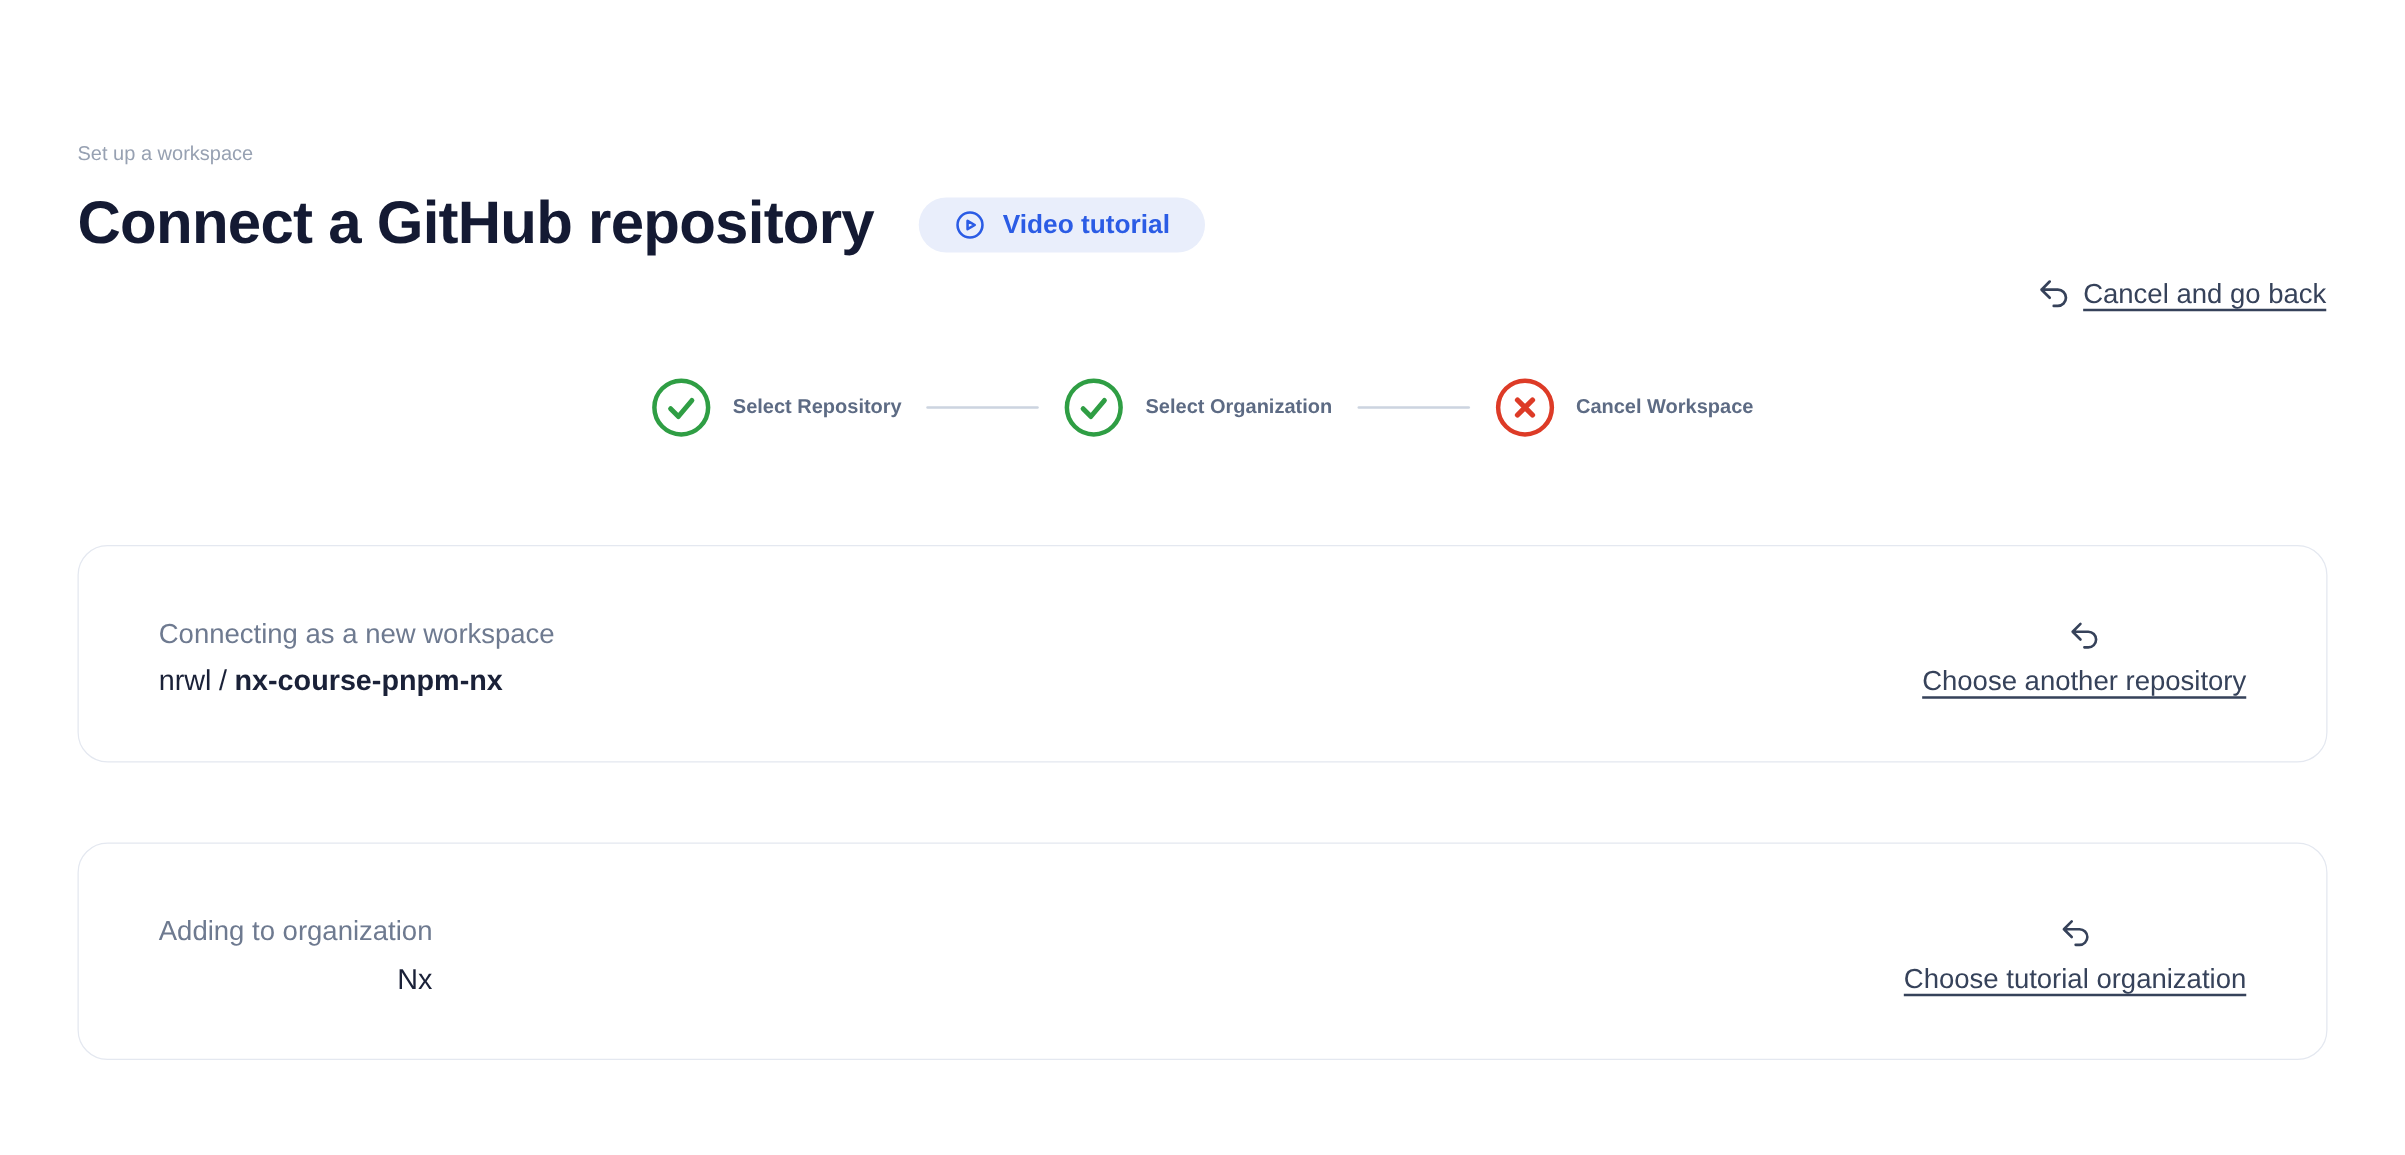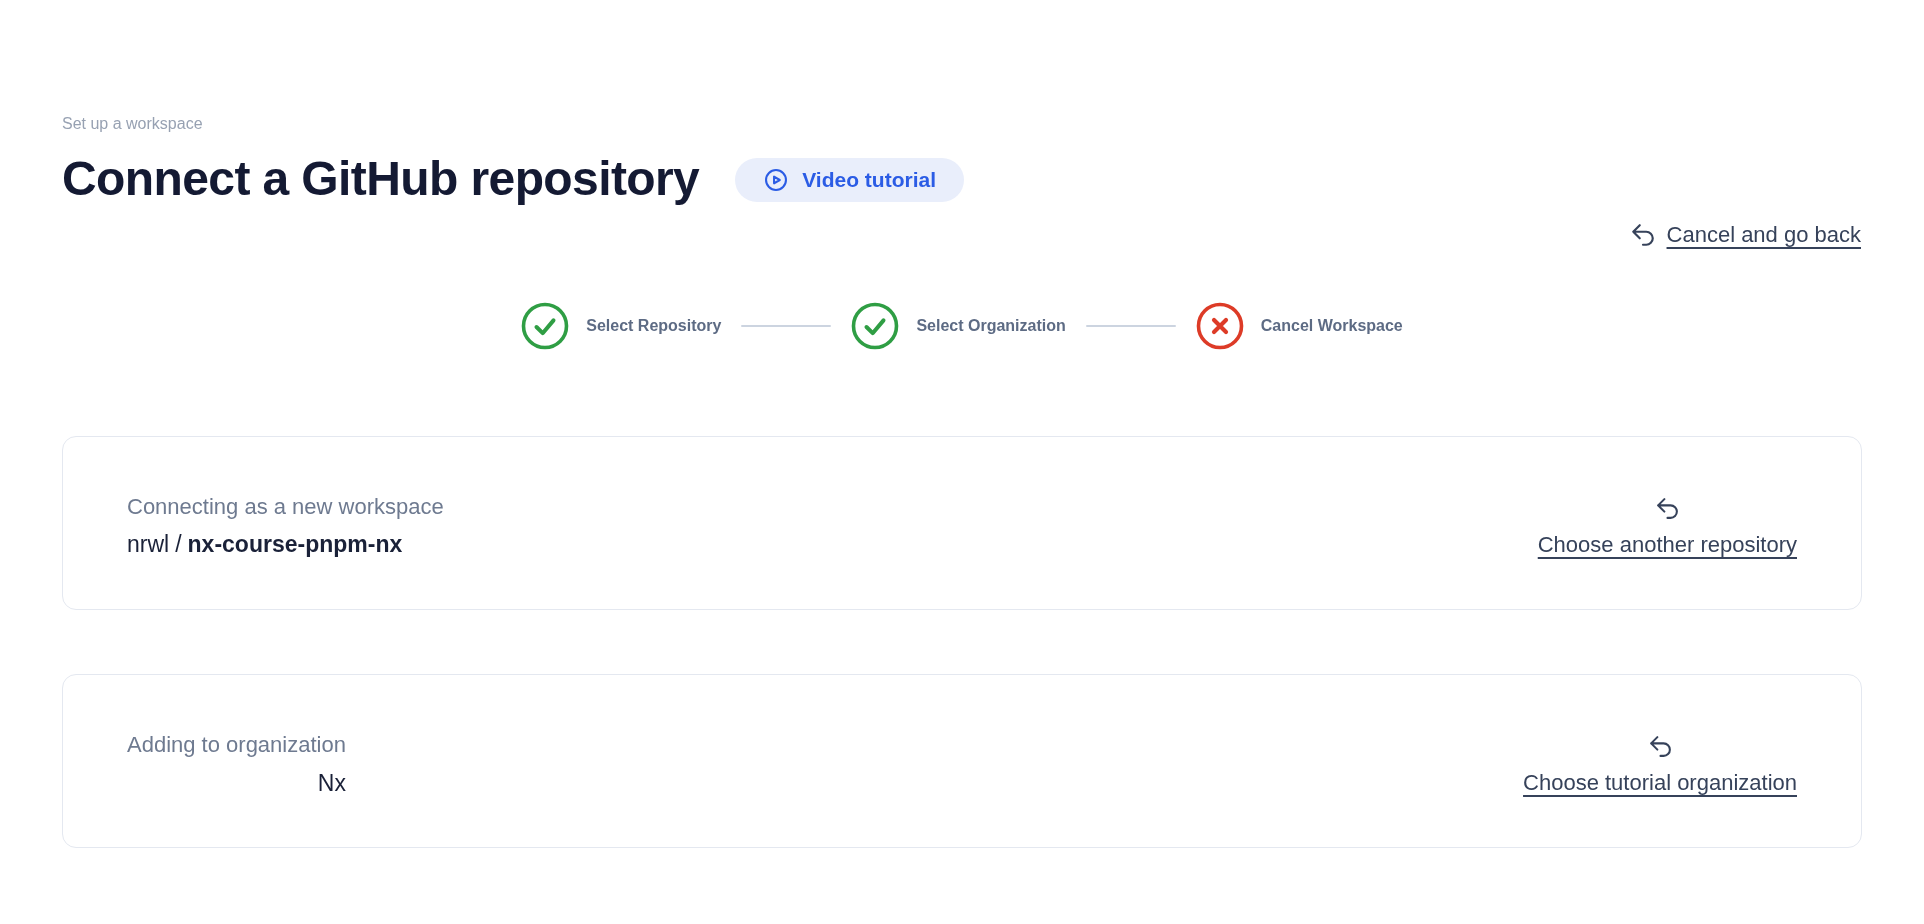--- a/index.html
+++ b/index.html
@@ -101,21 +101,21 @@
     height: 2px;
     background: var(--connector, #ccd4e0);
     margin: 0 20px;
     border-radius: 1px;
   }
 
   
   .card {
     margin-top: 86px;
     border: 1.5px solid var(--card-border, #e4e8f0);
-    border-radius: 14px;
+    border-radius: 24px;
     padding: 56px 64px 50px 64px;
     display: flex;
     align-items: flex-start;
     justify-content: space-between;
     background: #ffffff;
   }
   .card + .card { margin-top: 64px; text-align: right; }
   .card-label {
     font-size: 22px;
     line-height: 1.25;

